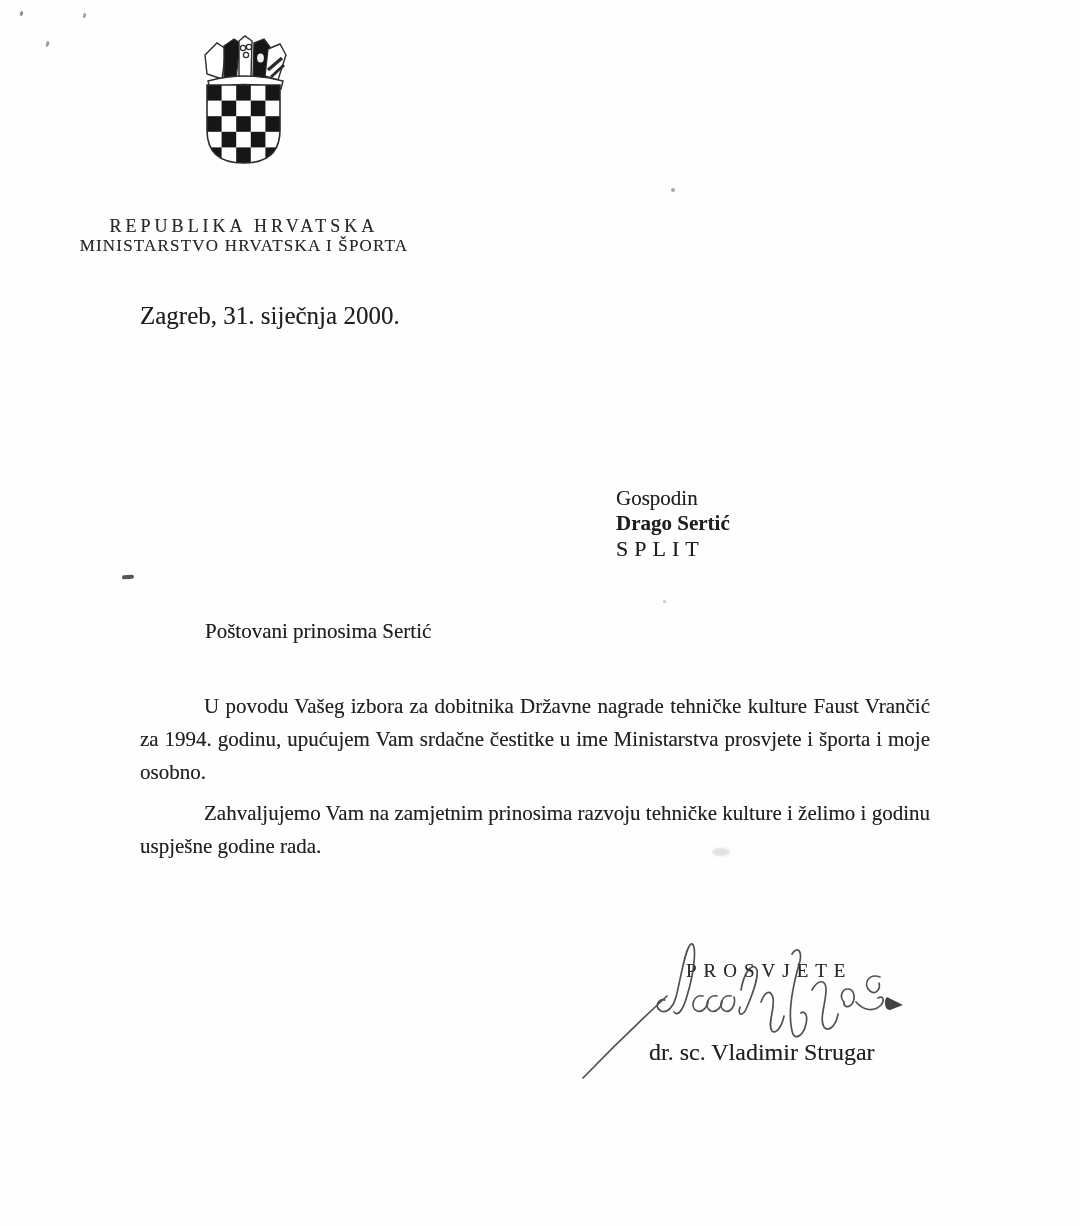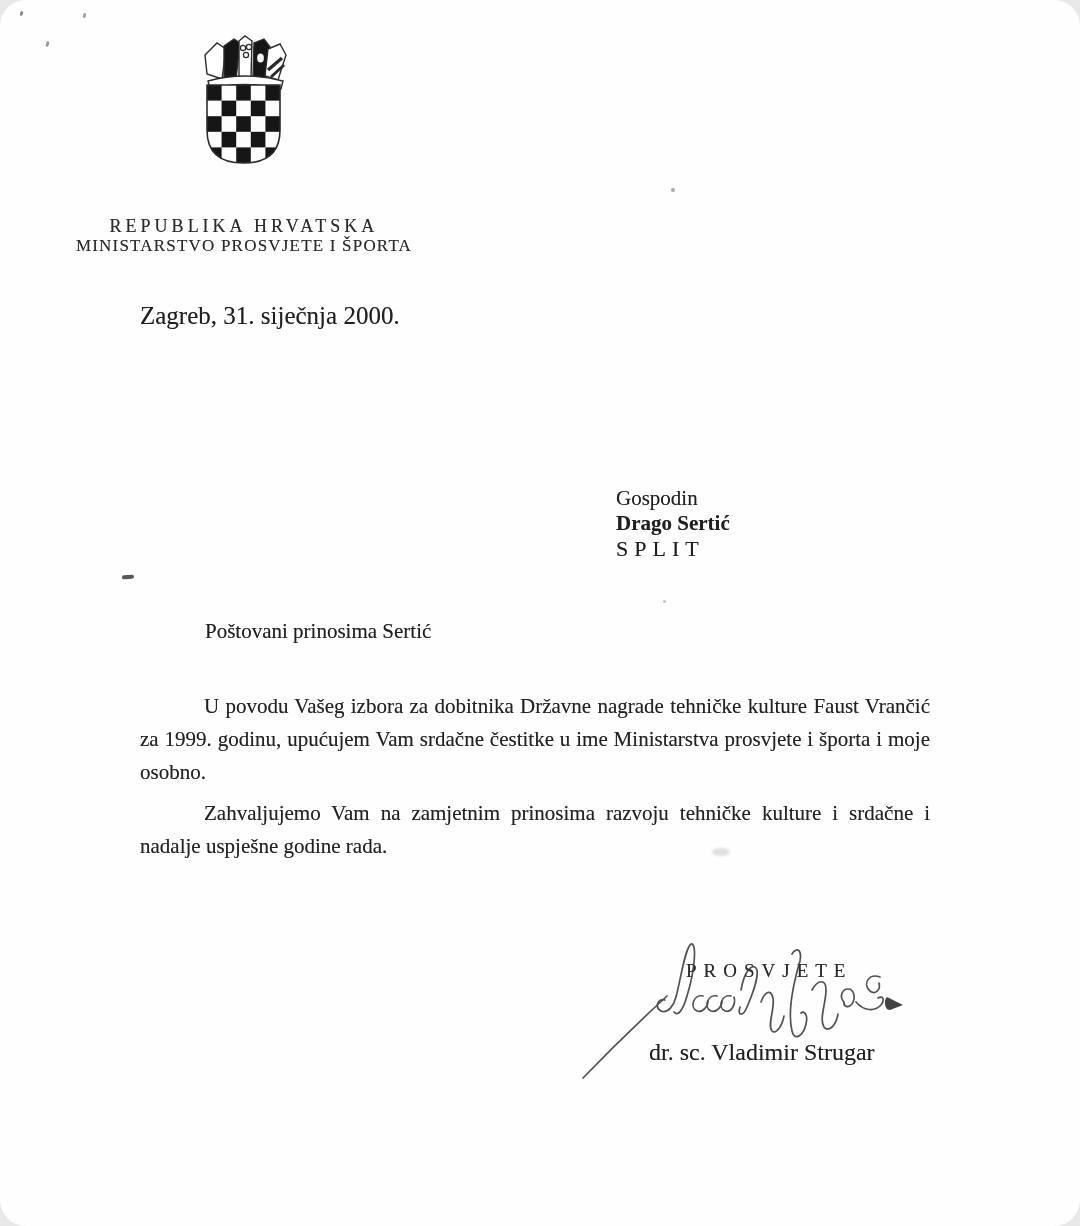--- a/index.html
+++ b/index.html
@@ -5,21 +5,20 @@
   * { margin: 0; padding: 0; box-sizing: border-box; }
   html, body { background: #e8e8e8; }
   .page {
     position: relative;
     width: 1080px;
     height: 1226px;
     background: #fefefe;
     overflow: hidden;
     font-family: "Liberation Serif", "DejaVu Serif", serif;
     color: #1f1f1f;
-    border-radius: 26px;
   }
   .txt { text-shadow: 0 0 0.6px rgba(30,30,30,0.45); }
 
   .coat-of-arms { position: absolute; left: 199px; top: 32px; width: 92px; height: 134px; }
 
   .letterhead {
     position: absolute; left: 64px; top: 216px; width: 360px;
     text-align: center; color: #2a2a2a;
   }
   .letterhead .line1 { font-size: 18px; letter-spacing: 4px; line-height: 20px; white-space: nowrap; }
@@ -105,36 +104,36 @@
         <rect x="8" y="115.4" width="14.6" height="15.6"></rect>
           <rect x="37.2" y="115.4" width="14.6" height="15.6"></rect>
           <rect x="66.4" y="115.4" width="14.6" height="15.6"></rect>
       </g>
     </g>
     <path d="M8 53 L81 53 L81 98 Q81 131 44.5 131 Q8 131 8 98 Z" fill="none" stroke="#2b2b2b" stroke-width="1.6"></path>
   </svg>
 
   <div class="letterhead">
     <div class="line1 txt">REPUBLIKA HRVATSKA</div>
-    <div class="line2 txt">MINISTARSTVO PROSVJETE I ŠPORTA</div>
+    <div class="line2 txt">MINISTARSTVO HRVATSKA I ŠPORTA</div>
   </div>
 
   <div class="dateline txt">Zagreb, 31. siječnja 2000.</div>
 
   <div class="recipient">
     <div class="title txt">Gospodin</div>
     <div class="name txt">Drago Sertić</div>
     <div class="city txt">SPLIT</div>
   </div>
 
   <div class="salutation txt">Poštovani prinosima Sertić</div>
 
   <div class="body-text">
-    <p class="txt">U povodu Vašeg izbora za dobitnika Državne nagrade tehničke kulture Faust Vrančić za 1999. godinu, upućujem Vam srdačne čestitke u ime Ministarstva prosvjete i športa i moje osobno.</p>
-    <p class="txt">Zahvaljujemo Vam na zamjetnim prinosima razvoju tehničke kulture i srdačne i nadalje uspješne godine rada.</p>
+    <p class="txt">U povodu Vašeg izbora za dobitnika Državne nagrade tehničke kulture Faust Vrančić za 1994. godinu, upućujem Vam srdačne čestitke u ime Ministarstva prosvjete i športa i moje osobno.</p>
+    <p class="txt">Zahvaljujemo Vam na zamjetnim prinosima razvoju tehničke kulture i želimo i godinu uspješne godine rada.</p>
   </div>
 
   <div class="sig-title txt">PROSVJETE</div>
 
   <svg class="sig-svg" viewBox="0 0 420 152" xmlns="http://www.w3.org/2000/svg">
     <g fill="none" stroke="#3a3a3a" stroke-width="1.7" stroke-linecap="round" opacity="0.88">
 
       <path d="M8 150 C35 122 66 92 92 68"></path>
 
       <path d="M90 72 C83 70 79 79 86 83 C93 86 99 77 101 69 C106 50 110 20 116 16 C122 14 120 42 112 68 C108 82 103 89 99 84"></path>

